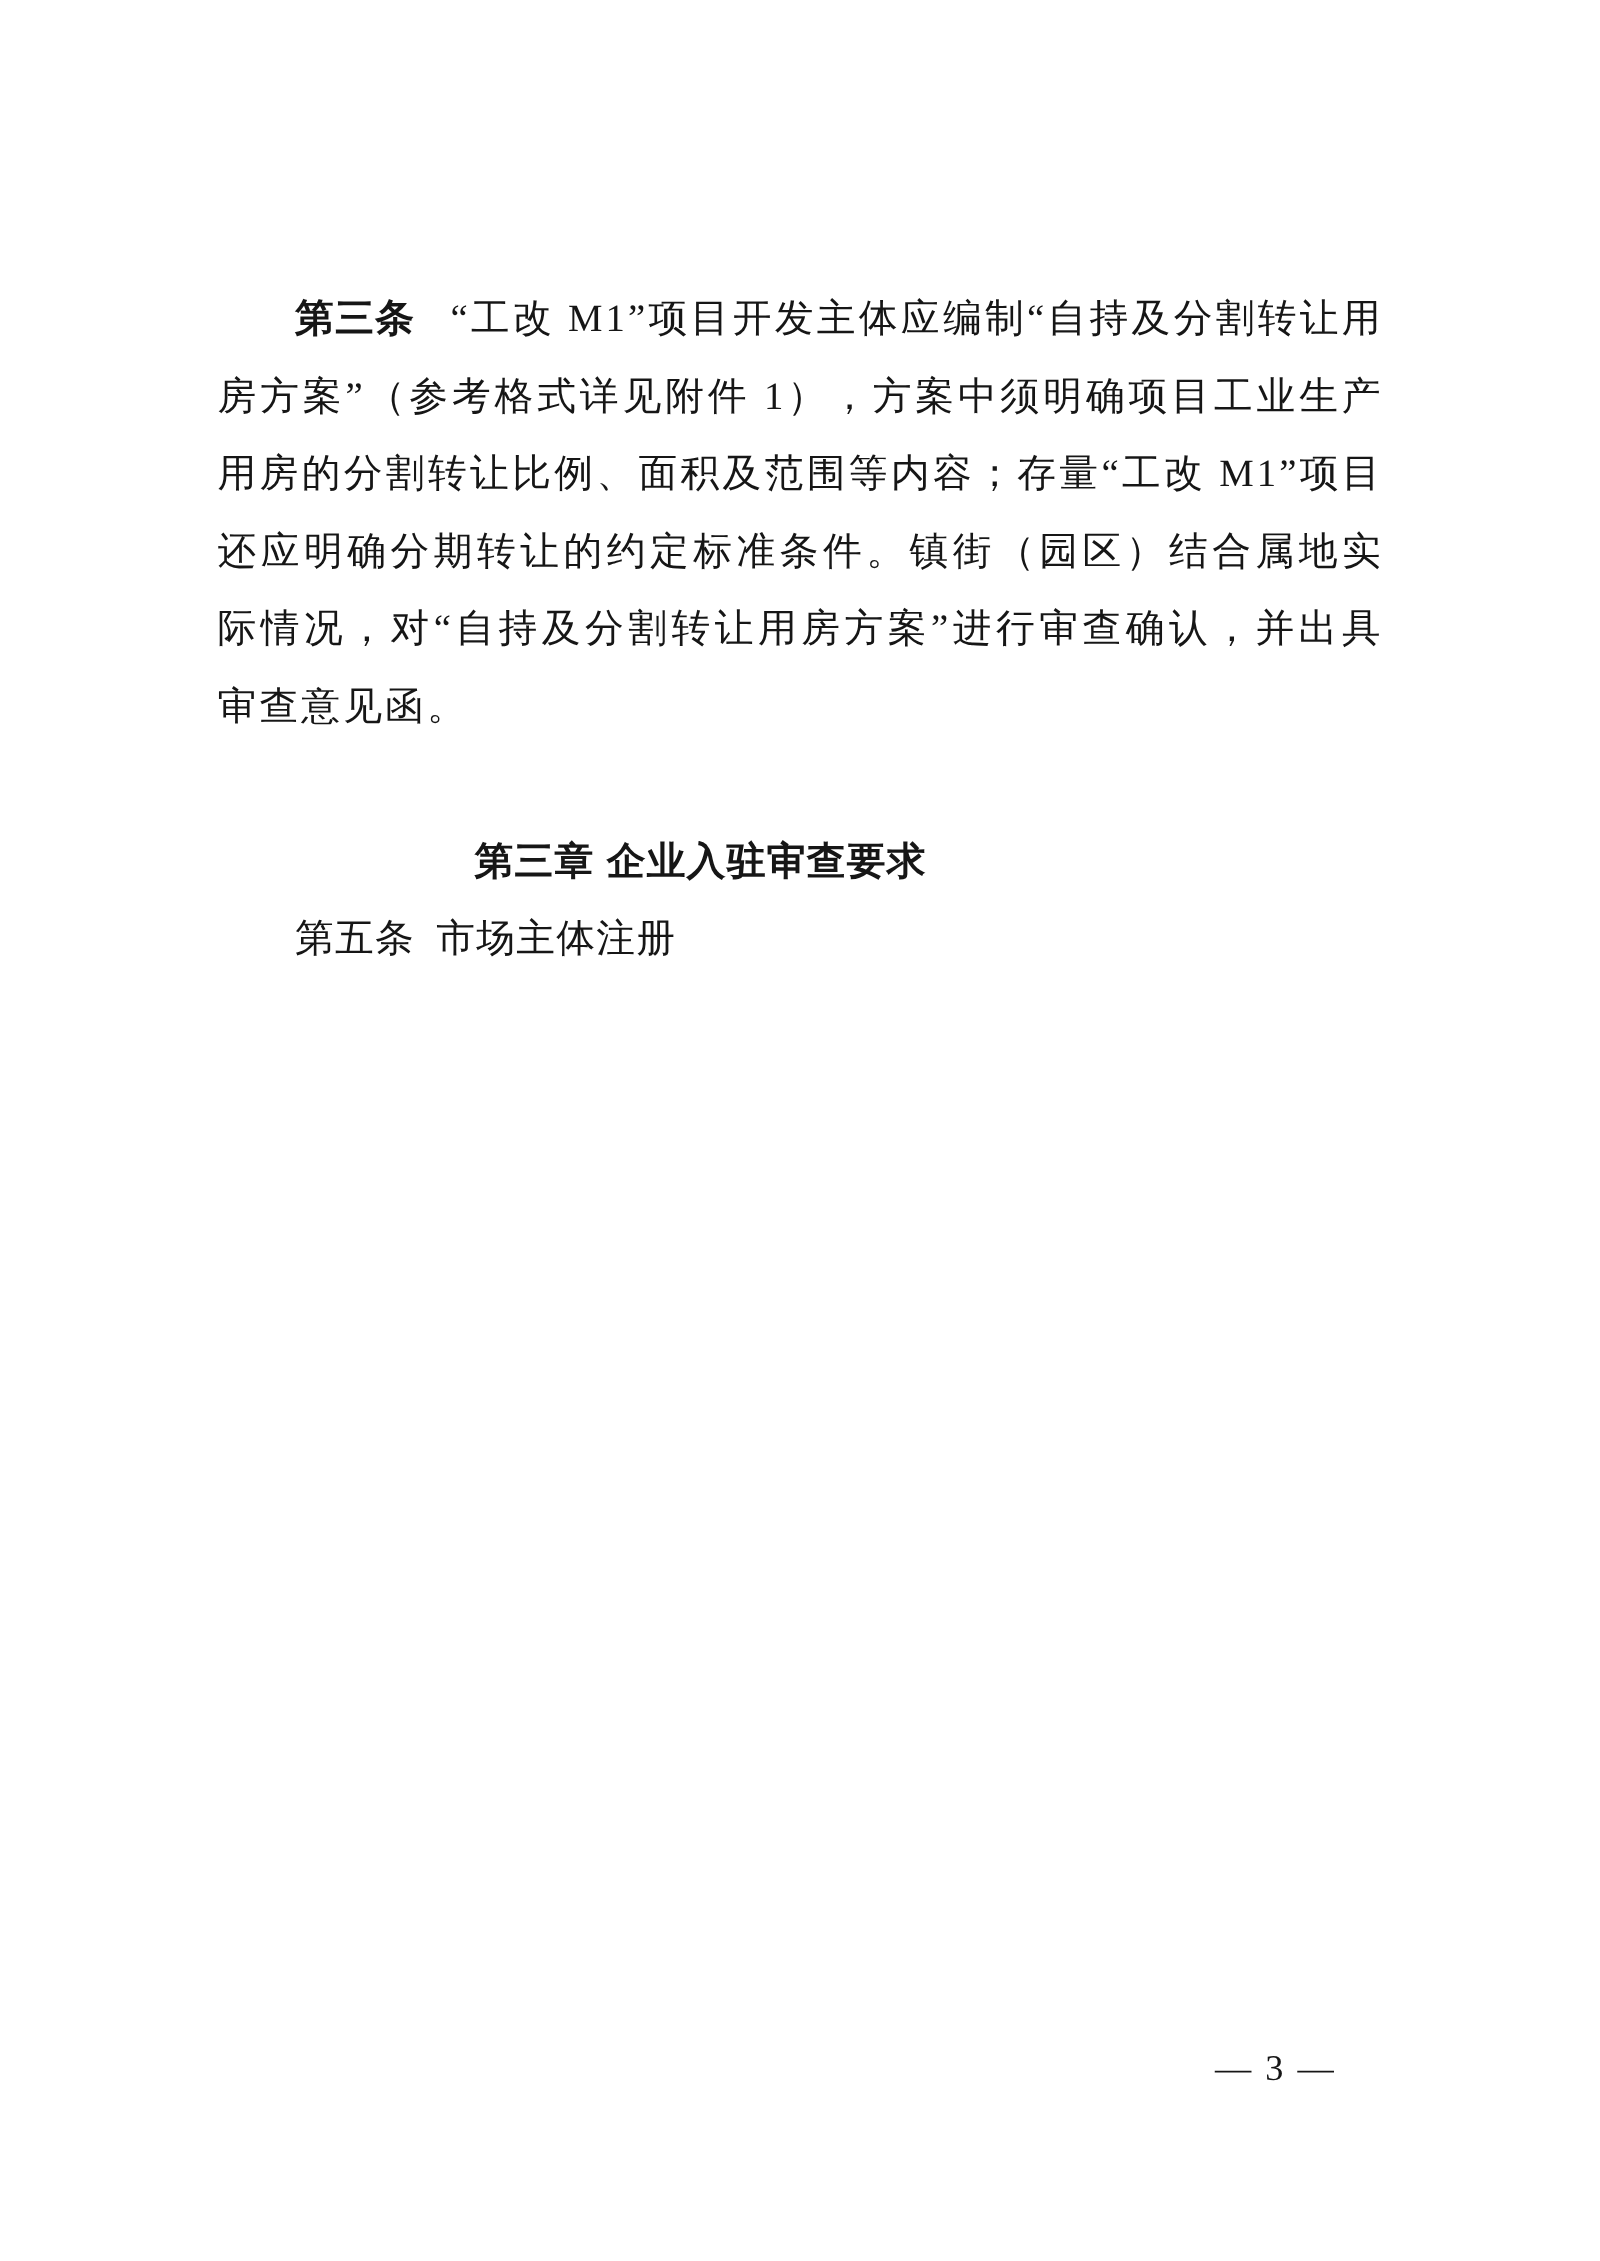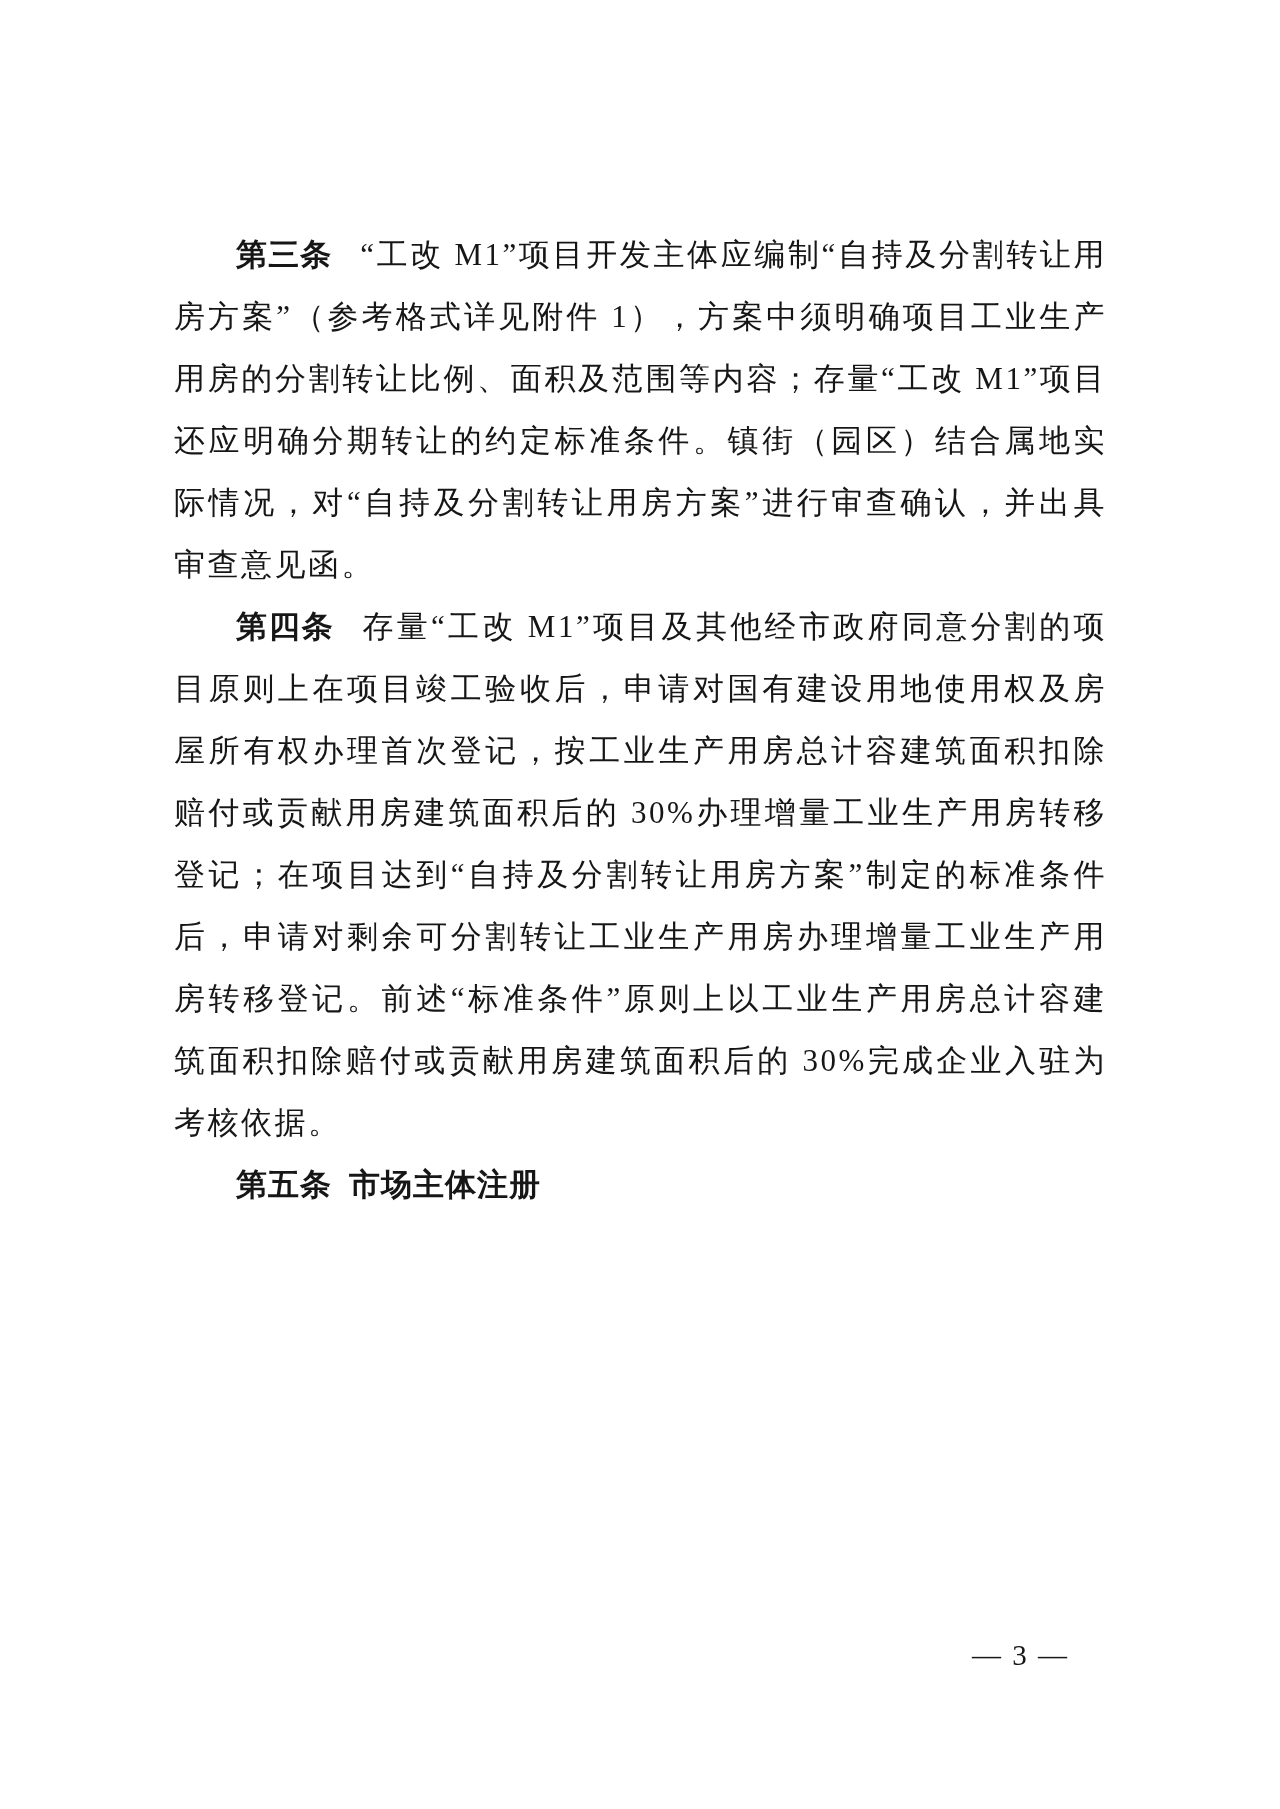--- a/index.html
+++ b/index.html
@@ -51,21 +51,21 @@
     line-height: 62px;
     letter-spacing: 1px;
     text-align: center;
     transform: translateX(-80px);
   }
   h3.section {
     margin: 0;
     padding: 0;
     text-indent: 2em;
     font-family: "Liberation Sans", sans-serif;
-    font-weight: 700;
+    font-weight: 400;
     font-size: 31px;
     line-height: 62px;
     letter-spacing: 1px;
   }
   h3.section .section-lead {
     margin-right: 0.55em;
   }
   .page-number {
     position: absolute;
     top: 1638px;
@@ -78,22 +78,22 @@
   }
 </style>
 </head>
 <body>
 
 <div class="page">
   <div class="body-text">
 
     <p class="para"><b class="lead">第三条</b><span>“工改 M1”项目开发主体应编制“自持及分割转让用房方案”（参考格式详见附件 1），方案中须明确项目工业生产用房的分割转让比例、面积及范围等内容；存量“工改 M1”项目还应明确分期转让的约定标准条件。镇街（园区）结合属地实际情况，对“自持及分割转让用房方案”进行审查确认，并出具审查意见函。</span></p>
 
-    <p class="para"><b class="lead">第四条</b><span>存量“工改 M1”项目及其他经市政府同意分割的项目原则上在项目竣工验收后，申请对国有建设用地使用权及房屋所有权办理首次登记，按工业生产用房总计容建筑面积扣除赔付或贡献用房建筑面积后的 30%办理增量工业生产用房转移登记；在项目达到“自持及分割转让用房方案”制定的标准条件后，申请对剩余可分割转让工业生产用房办理增量工业生产用房转移登记。前述“标准条件”原则上以工业生产用房总计容建筑面积扣除赔付或贡献用房建筑面积后的 30%完成企业入驻为考核依据。</span></p>
 
+    <h2 class="chapter">第三章 企业入驻审查要求</h2>
 
     <h3 class="section"><span class="section-lead">第五条</span><span>市场主体注册</span></h3>
 
 
   </div>
 
   <div class="page-number">— 3 —</div>
 </div>
 
 </body></html>

